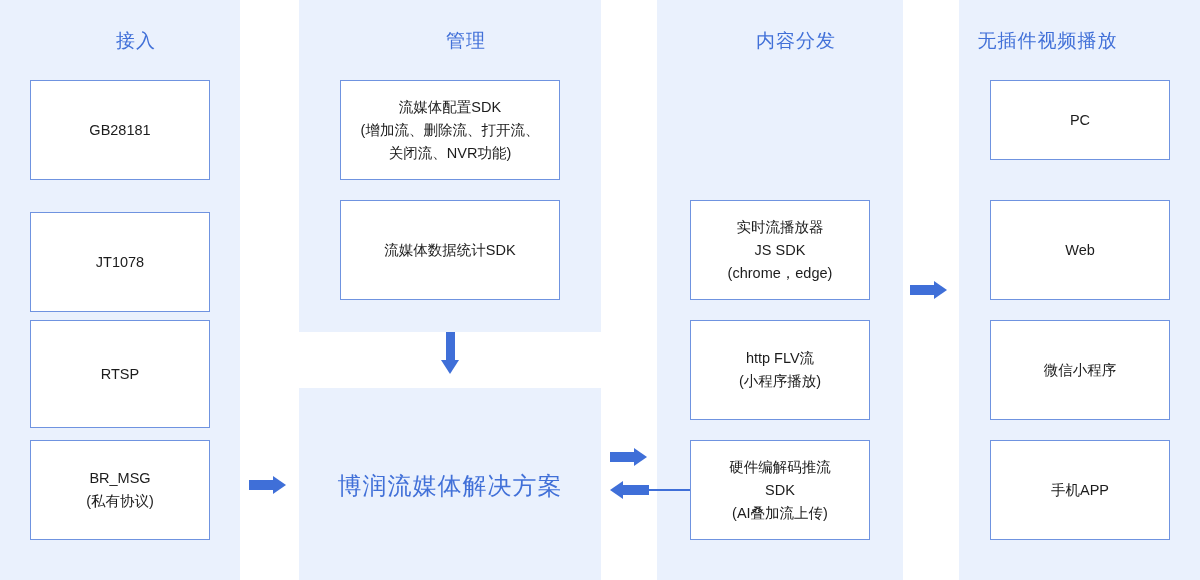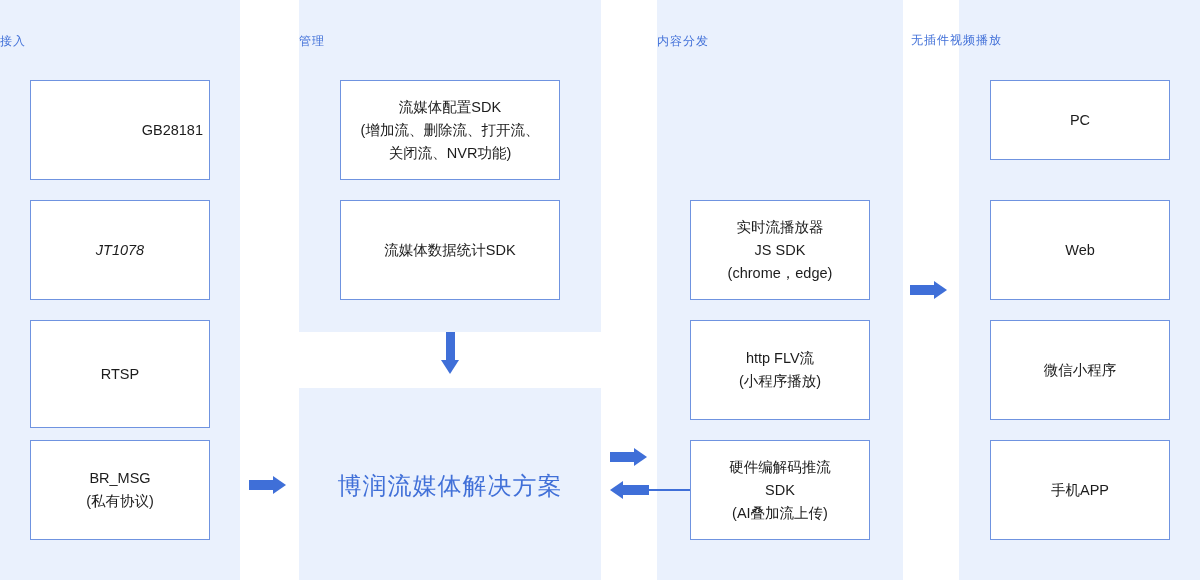--- a/index.html
+++ b/index.html
@@ -26,30 +26,31 @@
     background: #eaf1fd;
   }
   #band-access   { left: 0px;   width: 240px; height: 580px; }
   #band-manage   { left: 299px; width: 302px; height: 332px; }
   #band-solution { left: 299px; width: 302px; top: 388px; height: 192px; }
   #band-content  { left: 657px; width: 246px; height: 580px; }
   #band-play     { left: 959px; width: 241px; height: 580px; }
 
   .col-title {
     position: absolute;
-    text-align: left;
+    text-align: center;
     color: #4170d8;
-    font-size: 12px;
+    font-size: 19px;
     letter-spacing: 1px;
     line-height: 22px;
+    margin-left: 16px;
   }
   #title-access  { left: 0px;   width: 240px; top: 30px; }
   #title-manage  { left: 299px; width: 302px; top: 30px; }
   #title-content { left: 657px; width: 246px; top: 30px; }
-  #title-play    { left: 911px; width: 241px; top: 30px; font-family: Liberation Mono, monospace; }
+  #title-play    { left: 911px; width: 241px; top: 30px; }
 
   .box {
     position: absolute;
     background: #ffffff;
     border: 1px solid #6f93e0;
     box-sizing: border-box;
     display: flex;
     align-items: center;
     justify-content: center;
     text-align: center;
@@ -120,24 +121,24 @@
   <div class="band" id="band-manage"></div>
   <div class="band" id="band-solution"></div>
   <div class="band" id="band-content"></div>
   <div class="band" id="band-play"></div>
 
   <div class="col-title" id="title-access">接入</div>
   <div class="col-title" id="title-manage">管理</div>
   <div class="col-title" id="title-content">内容分发</div>
   <div class="col-title" id="title-play">无插件视频播放</div>
 
-  <div class="box" style="left:30px; top:80px; width:180px; height:100px;text-align:right;">
+  <div class="box" style="left:30px; top:80px; width:180px; height:100px;">
     <span class="inner">GB28181</span>
   </div>
-  <div class="box" style="left:30px; top:200px; width:180px; height:100px;font-style:italic;">
+  <div class="box" style="left:30px; top:212px; width:180px; height:100px;">
     <span class="inner">JT1078</span>
   </div>
   <div class="box" style="left:30px; top:320px; width:180px; height:108px;">
     <span class="inner">RTSP</span>
   </div>
   <div class="box" style="left:30px; top:440px; width:180px; height:100px;">
     <span class="inner">BR_MSG
 (私有协议)</span>
   </div>
 

